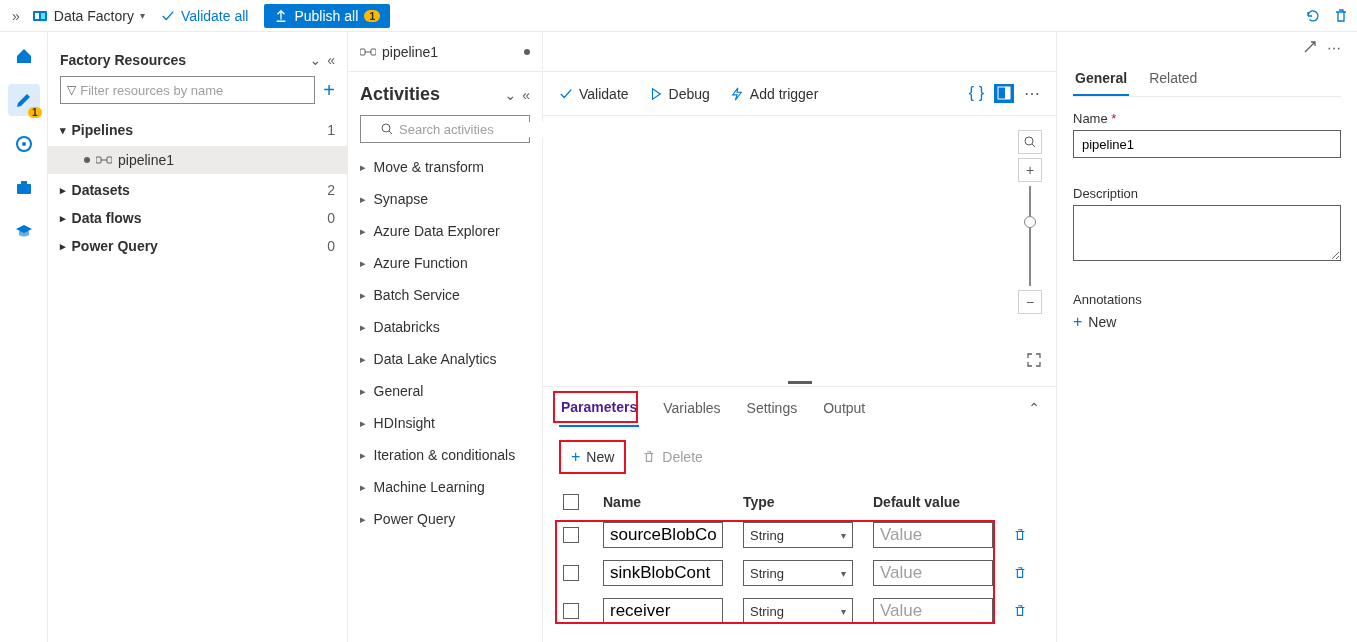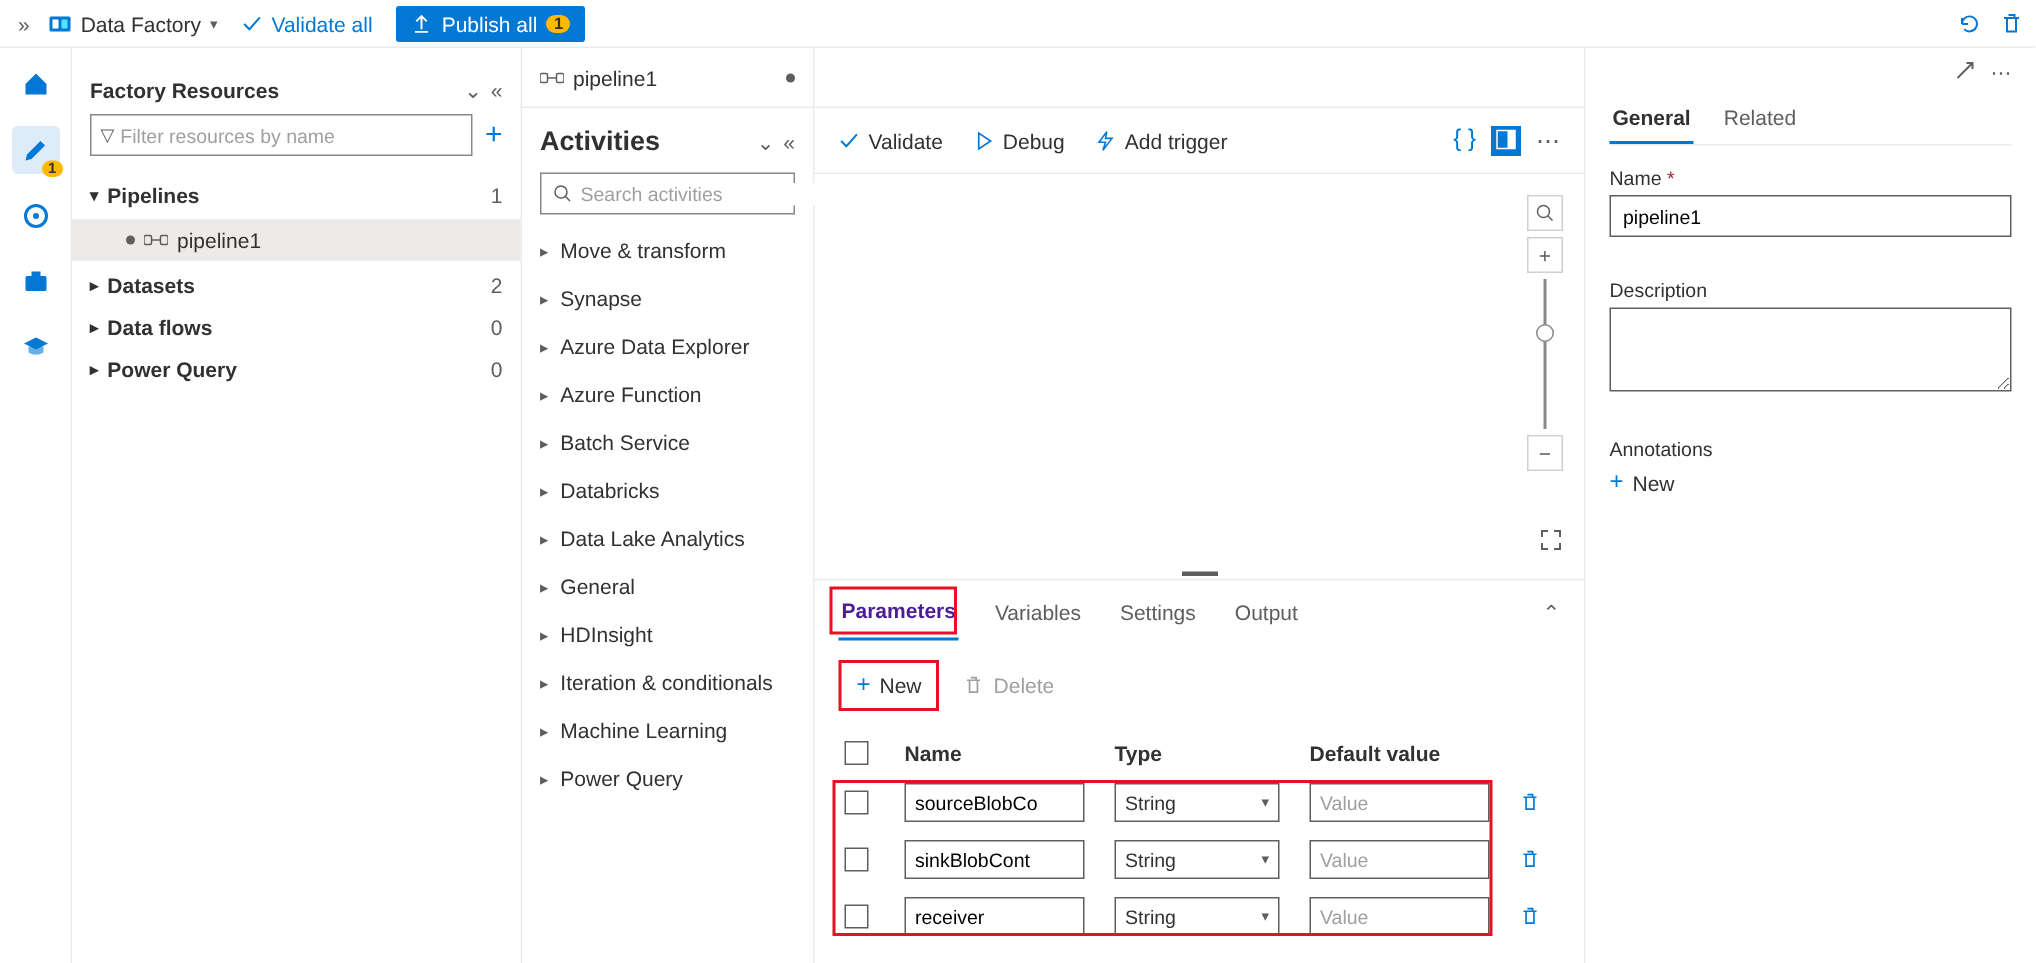--- a/index.html
+++ b/index.html
@@ -48,21 +48,21 @@
 
 
 .activities { width: 195px; border-right: 1px solid #edebe9; display: flex; flex-direction: column; padding: 0; }
 .tab-strip { height: 40px; display: flex; align-items: center; border-bottom: 1px solid #edebe9; padding: 0 12px; gap: 8px; }
 .tab-strip .tab { display: flex; align-items: center; gap: 6px; font-size: 14px; }
 .tab-strip .unsaved { width: 6px; height: 6px; background: #605e5c; border-radius: 50%; margin-left: auto; }
 .act-body { padding: 12px; }
 .act-head { display: flex; align-items: center; justify-content: space-between; }
 .act-head h3 { font-size: 18px; font-weight: 600; }
 .act-head .ctrls { display: flex; gap: 6px; color: #605e5c; cursor: pointer; }
-.act-search { margin-top: 10px; border: 1px solid #8a8886; height: 28px; display: flex; align-items: center; padding: 0 8px; }
+.act-search { margin-top: 10px; border: 1px solid #8a8886; height: 28px; display: flex; align-items: center; padding: 0 20px; }
 .act-search input { border: none; outline: none; flex: 1; font-size: 13px; }
 .act-search .sicon { color: #605e5c; margin-right: 6px; }
 .act-list { margin-top: 8px; }
 .act-cat { display: flex; align-items: center; gap: 8px; padding: 8px 0; cursor: pointer; font-size: 14px; }
 .act-cat .chev { font-size: 11px; color: #605e5c; }
 
 
 .canvas-col { flex: 1; display: flex; flex-direction: column; min-width: 0; border-right: 1px solid #edebe9; }
 .tab-strip-canvas { height: 40px; }
 .canvas-toolbar { height: 44px; border-bottom: 1px solid #edebe9; display: flex; align-items: center; padding: 0 16px; gap: 20px; }
@@ -90,21 +90,21 @@
 .del-btn { color: #a19f9d; display: flex; align-items: center; gap: 6px; }
 .param-table { margin-top: 14px; }
 .param-head, .param-row { display: flex; align-items: center; gap: 20px; padding: 6px 0; }
 .param-head { font-weight: 600; color: #323130; }
 .col-check { width: 24px; display: flex; justify-content: center; }
 .col-name { width: 120px; }
 .col-type { width: 110px; }
 .col-default { width: 120px; }
 .col-del { width: 24px; }
 .checkbox { width: 16px; height: 16px; border: 1px solid #605e5c; background: #fff; cursor: pointer; }
-.param-input { border: 1px solid #605e5c; height: 26px; padding: 0 6px; font-size: 13px; width: 100%; outline: none; }
+.param-input { border: 1px solid #605e5c; height: 26px; padding: 0 6px; font-size: 17px; width: 100%; outline: none; }
 .param-select { border: 1px solid #605e5c; height: 26px; width: 100%; display: flex; align-items: center; justify-content: space-between; padding: 0 6px; font-size: 13px; cursor: pointer; }
 .param-select .chev { font-size: 10px; color: #605e5c; }
 .del-icon { color: #0078d4; cursor: pointer; font-size: 16px; }
 .rows-red-box { border: 2px solid #e81123; position: absolute; left: 12px; top: 92px; width: 440px; height: 104px; pointer-events: none; }
 
 
 .props { width: 300px; padding: 14px 16px; }
 .props h3 { font-size: 16px; font-weight: 600; margin-bottom: 12px; }
 .props-tabs { display: flex; gap: 18px; border-bottom: 1px solid #edebe9; margin-bottom: 14px; }
 .props-tabs .ptab { padding: 8px 2px; font-size: 14px; color: #605e5c; cursor: pointer; }

